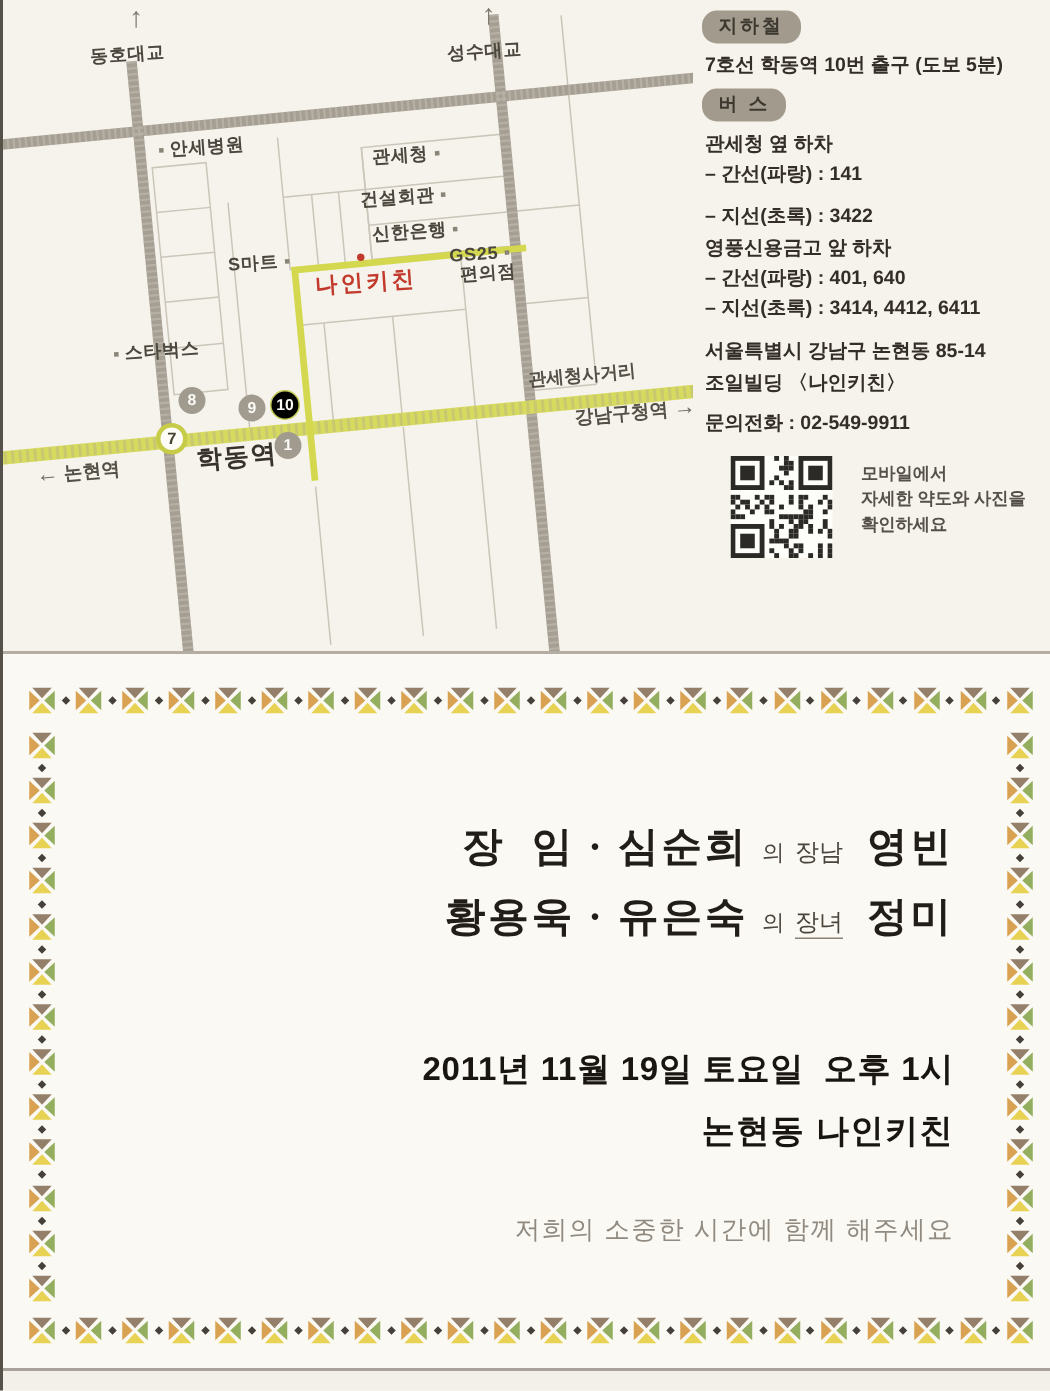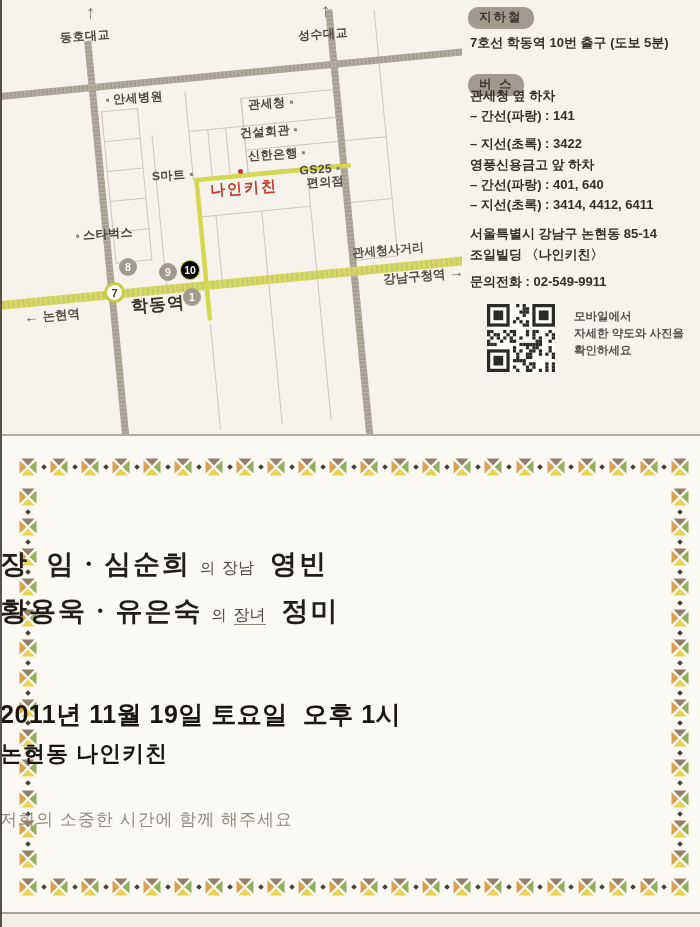--- a/index.html
+++ b/index.html
@@ -41,28 +41,28 @@
   .divider{position:absolute;left:0;top:434px;width:700px;height:2px;background:#b3ada3;}
   .bottom-edge{position:absolute;left:0;top:912px;width:700px;height:2px;background:#a8a29a;}
   .below-edge{position:absolute;left:0;top:914px;width:700px;height:13px;background:#f2f0e9;}
   .scan-left-edge{position:absolute;left:0;top:0;width:2px;height:927px;background:#56524a;}
   .orn-row{position:absolute;display:flex;justify-content:space-between;align-items:center;
     left:18px;width:672px;height:20px;}
   .orn-col{position:absolute;display:flex;flex-direction:column;justify-content:space-between;align-items:center;
     top:51px;width:20px;height:382px;}
   .rosette{width:20px;height:20px;flex:0 0 auto;}
   .bdot{width:4px;height:4px;background:#45413a;transform:rotate(45deg);flex:0 0 auto;}
-  .inv-line{position:absolute;left:0;width:592px;text-align:left;white-space:nowrap;}
+  .inv-line{position:absolute;left:0;width:592px;text-align:right;white-space:nowrap;padding-left:44px;}
   .parents,.child-name{font-family:"Liberation Serif","DejaVu Serif",serif;font-size:27px;font-weight:bold;
     color:#211d18;letter-spacing:2px;}
   .particle{font-size:15px;color:#4a453d;margin:0 7px 0 9px;font-family:"Liberation Serif","DejaVu Serif",serif;}
   .relation{font-size:16px;color:#4a453d;font-family:"Liberation Serif","DejaVu Serif",serif;}
   .relation.underlined{border-bottom:1.5px solid #8a8478;padding-bottom:1px;}
   .child-name{margin-left:16px;}
-  .inv-date{font-size:25px;font-weight:bold;color:#191611;letter-spacing:.5px;}
+  .inv-date{font-size:22px;font-weight:bold;color:#191611;letter-spacing:.5px;}
   .inv-venue{font-size:22px;font-weight:bold;color:#191611;letter-spacing:1px;}
   .inv-message{font-size:17px;color:#908a80;letter-spacing:1px;}
 </style>
 </head>
 <body>
 
 <div class="top-card">
   <div class="map">
     <svg width="462" height="434" viewBox="0 0 462 434">
       <g transform="rotate(-5.5 230 215)">
@@ -161,21 +161,21 @@
     <div class="exit" style="left:159px;top:263px;">9</div>
     <div class="exit hl" style="left:180px;top:260px;">10</div>
     <div class="exit" style="left:183px;top:288px;">1</div>
   </div>
 
   <div class="info">
     <div style="position:absolute;left:4px;top:7px;">
       <span class="badge">지하철</span>
     </div>
     <div class="info-line" style="position:absolute;left:6px;top:33px;">7호선 학동역 10번 출구 (도보 5분)</div>
-    <div style="position:absolute;left:4px;top:74px;text-align:right;">
+    <div style="position:absolute;left:4px;top:59px;text-align:right;">
       <span class="badge">버 스</span>
     </div>
 
     <div class="info-line" style="position:absolute;left:6px;top:86px;">관세청 옆 하차</div>
     <div class="info-line" style="position:absolute;left:6px;top:106px;">– 간선(파랑) : 141</div>
     <div class="info-line" style="position:absolute;left:6px;top:134px;">– 지선(초록) : 3422</div>
 
     <div class="info-line" style="position:absolute;left:6px;top:155px;">영풍신용금고 앞 하차</div>
     <div class="info-line" style="position:absolute;left:6px;top:175px;">– 간선(파랑) : 401, 640</div>
     <div class="info-line" style="position:absolute;left:6px;top:195px;text-align:right;">– 지선(초록) : 3414, 4412, 6411</div>

